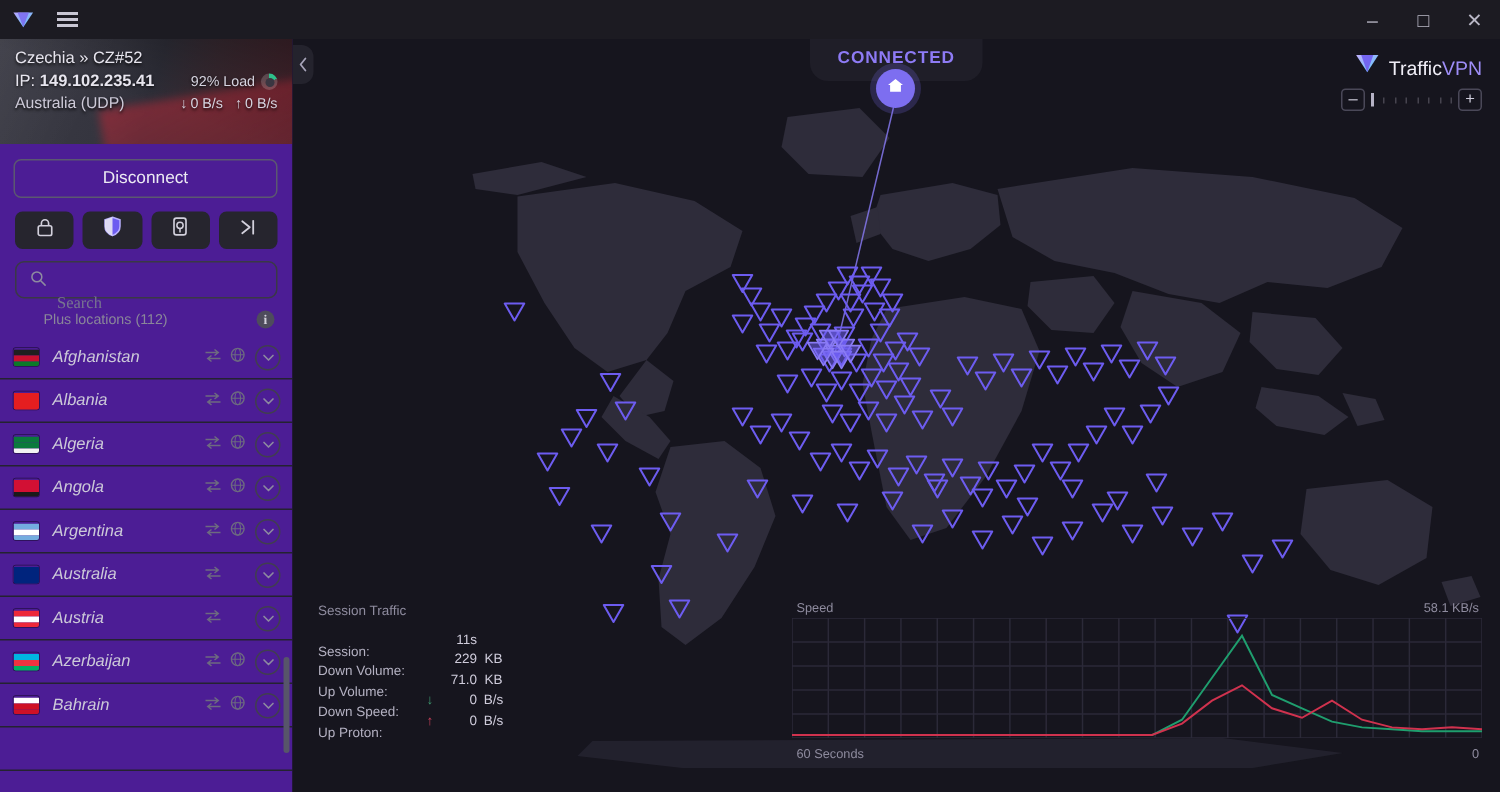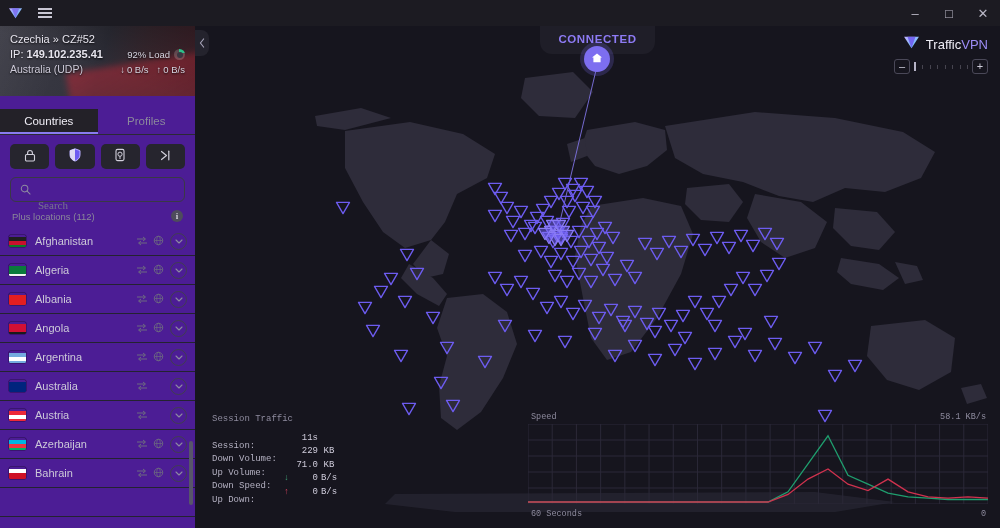--- a/index.html
+++ b/index.html
@@ -84,32 +84,33 @@
     border: 1px solid #3a3945; border-radius: 6px; background: transparent;
   }
   .searchbox input {
     flex: 1; background: transparent; border: 0; outline: 0;
     color: #c9c6d6; font-size: 11px; font-family: Liberation Serif, serif; margin-top: 31px;
   }
   .searchbox input::placeholder { color: #777490; }
 
   .plusrow {
     display: flex; align-items: center; justify-content: space-between;
-    padding: 8px 12px 5px 12px; font-size: 9.5px; color: #8a8799;
+    padding: 8px 12px 5px 12px; font-size: 9.5px; color: #8a8799; margin-left: 17px;
   }
   .infoicon {
     width: 12px; height: 12px; border-radius: 50%; background: #4e4c5c;
     color: #d3d1dc; font-size: 9px; line-height: 12px; text-align: center;
     font-family: "Liberation Serif", serif; font-weight: bold;
   }
 
   .countries { height: 290px; overflow: hidden; position: relative; }
   .crow {
     display: flex; align-items: center; height: 29px; padding: 0 8px 0 9px;
     border-bottom: 1px solid #242330;
+    font-style: italic;
   }
   .flag { width: 17px; height: 12px; border-radius: 1.5px; flex: none; overflow: hidden; box-shadow: 0 0 0 .5px rgba(0,0,0,.5); }
   .cname { flex: 1; margin-left: 9px; font-size: 11px; color: #ccc9d8; }
   .cicon { width: 16px; text-align: center; color: #6d6a80; }
   .chev {
     width: 17px; height: 17px; border-radius: 50%; border: 1px solid #413f4e;
     display: flex; align-items: center; justify-content: center; margin-left: 4px;
     color: #8d8aa0; cursor: pointer;
   }
   .sb-track { position: absolute; right: 1px; top: 0; width: 4px; height: 100%; }
@@ -149,21 +150,21 @@
   .zbtn {
     width: 16px; height: 15px; border: 1px solid #4a4858; border-radius: 3px;
     display: flex; align-items: center; justify-content: center;
     color: #cfcddb; font-size: 11px; line-height: 1; cursor: pointer;
   }
   .ztrack { width: 54px; height: 15px; display: flex; align-items: center; justify-content: space-between; }
   .ztick { width: 1px; height: 4px; background: #46444f; }
   .zhandle { width: 2px; height: 9px; background: #b6b3c6; }
 
   
-  .bottom { position: absolute; left: 0; bottom: 6px; width: 805px; height: 112px; z-index: 11; font-family: Liberation Mono, monospace; }
+  .bottom { position: absolute; left: 0; bottom: 18px; width: 805px; height: 112px; z-index: 11; }
   .traffic { position: absolute; left: 17px; top: 4px; width: 128px; font-size: 9px; color: #a29fb2; }
   .traffic h4 { font-size: 9px; font-weight: normal; color: #8e8b9e; margin-bottom: 7px; }
   .trow { display: flex; align-items: center; height: 13.5px; }
   .tlab { flex: 1; color: #b4b1c2; margin-top: 16px; }
   .tarrow { width: 11px; text-align: center; }
   .tval { width: 26px; text-align: right; color: #cfccdb; }
   .tunit { width: 22px; text-align: center; color: #cfccdb; }
   .down-arrow { color: #3f9e73; }
   .up-arrow { color: #c9405a; }
 
@@ -231,25 +232,22 @@
               </span>
             <span>
                 <i style="font-style:normal">↑</i>
               <em style="font-style:normal">0 B/s</em>
               </span>
           </span>
         </div>
       </div>
     </div>
 
-
-    <div class="tabs">
-      <div class="tab active">Countries</div>
-      <div class="tab">Profiles</div>
-    </div>
+    <button class="disconnect">Disconnect</button>
+
 
     <div class="filters">
       <div class="fbtn">
         <span>
           <svg width="12" height="13" viewBox="0 0 12 13">
               <rect x="1.5" y="5.5" width="9" height="6.5" rx="1.2" fill="none" stroke="#d2d0dc" stroke-width="1.1"></rect>
               <path d="M3.6 5.5 V3.9 a2.4 2.4 0 0 1 4.8 0 V5.5" fill="none" stroke="#d2d0dc" stroke-width="1.1"></path>
             </svg>
         </span>
       </div>
@@ -318,47 +316,47 @@
               <path d="M1.5 6 H10.5" stroke="#6d6a80" stroke-width=".8"></path>
             </svg></span>
           <span class="chev">
             <svg width="8" height="5" viewBox="0 0 8 5">
               <path d="M1 1 L4 4 L7 1" fill="none" stroke="#8d8aa0" stroke-width="1.1" stroke-linecap="round" stroke-linejoin="round"></path>
             </svg>
           </span>
         </div>
         <div class="crow">
           <span class="flag"><svg width="17" height="12" viewBox="0 0 17 12">
-              <rect width="17" height="4" y="0" fill="#0a7a3c"></rect>
-              <rect width="17" height="4" y="4" fill="#0a7a3c"></rect>
-              <rect width="17" height="4" y="8" fill="#f2f2f2"></rect>
-            </svg></span>
-          <span class="cname">Algeria</span>
+              <rect width="17" height="4" y="0" fill="#e41e20"></rect>
+              <rect width="17" height="4" y="4" fill="#e41e20"></rect>
+              <rect width="17" height="4" y="8" fill="#e41e20"></rect>
+            </svg></span>
+          <span class="cname">Albania</span>
           <span class="cicon"><svg width="12" height="10" viewBox="0 0 12 10">
               <path d="M1 3 H9 M7 1 L9.5 3 L7 5" fill="none" stroke="#6d6a80" stroke-width="1"></path>
               <path d="M11 7 H3 M5 5 L2.5 7 L5 9" fill="none" stroke="#6d6a80" stroke-width="1"></path>
             </svg></span>
           <span class="cicon"><svg width="11" height="11" viewBox="0 0 12 12">
               <circle cx="6" cy="6" r="4.6" fill="none" stroke="#6d6a80" stroke-width="1"></circle>
               <ellipse cx="6" cy="6" rx="2" ry="4.6" fill="none" stroke="#6d6a80" stroke-width=".8"></ellipse>
               <path d="M1.5 6 H10.5" stroke="#6d6a80" stroke-width=".8"></path>
             </svg></span>
           <span class="chev">
             <svg width="8" height="5" viewBox="0 0 8 5">
               <path d="M1 1 L4 4 L7 1" fill="none" stroke="#8d8aa0" stroke-width="1.1" stroke-linecap="round" stroke-linejoin="round"></path>
             </svg>
           </span>
         </div>
         <div class="crow">
           <span class="flag"><svg width="17" height="12" viewBox="0 0 17 12">
-              <rect width="17" height="4" y="0" fill="#e41e20"></rect>
-              <rect width="17" height="4" y="4" fill="#e41e20"></rect>
-              <rect width="17" height="4" y="8" fill="#e41e20"></rect>
-            </svg></span>
-          <span class="cname">Albania</span>
+              <rect width="17" height="4" y="0" fill="#0a7a3c"></rect>
+              <rect width="17" height="4" y="4" fill="#0a7a3c"></rect>
+              <rect width="17" height="4" y="8" fill="#f2f2f2"></rect>
+            </svg></span>
+          <span class="cname">Algeria</span>
           <span class="cicon"><svg width="12" height="10" viewBox="0 0 12 10">
               <path d="M1 3 H9 M7 1 L9.5 3 L7 5" fill="none" stroke="#6d6a80" stroke-width="1"></path>
               <path d="M11 7 H3 M5 5 L2.5 7 L5 9" fill="none" stroke="#6d6a80" stroke-width="1"></path>
             </svg></span>
           <span class="cicon"><svg width="11" height="11" viewBox="0 0 12 12">
               <circle cx="6" cy="6" r="4.6" fill="none" stroke="#6d6a80" stroke-width="1"></circle>
               <ellipse cx="6" cy="6" rx="2" ry="4.6" fill="none" stroke="#6d6a80" stroke-width=".8"></ellipse>
               <path d="M1.5 6 H10.5" stroke="#6d6a80" stroke-width=".8"></path>
             </svg></span>
           <span class="chev">
@@ -744,21 +742,21 @@
               <span class="tval">71.0</span>
               <span class="tunit">KB</span>
             </div>
             <div class="trow">
               <span class="tlab">Down Speed:</span>
               <span class="tarrow down-arrow">↓</span>
               <span class="tval">0</span>
               <span class="tunit">B/s</span>
             </div>
             <div class="trow">
-              <span class="tlab">Up Down:</span>
+              <span class="tlab">Up Proton:</span>
               <span class="tarrow up-arrow">↑</span>
               <span class="tval">0</span>
               <span class="tunit">B/s</span>
             </div>
           </div>
       </div>
 
       <div class="graphwrap">
         <div class="glabel">Speed</div>
         <div class="gmax">58.1 KB/s</div>

